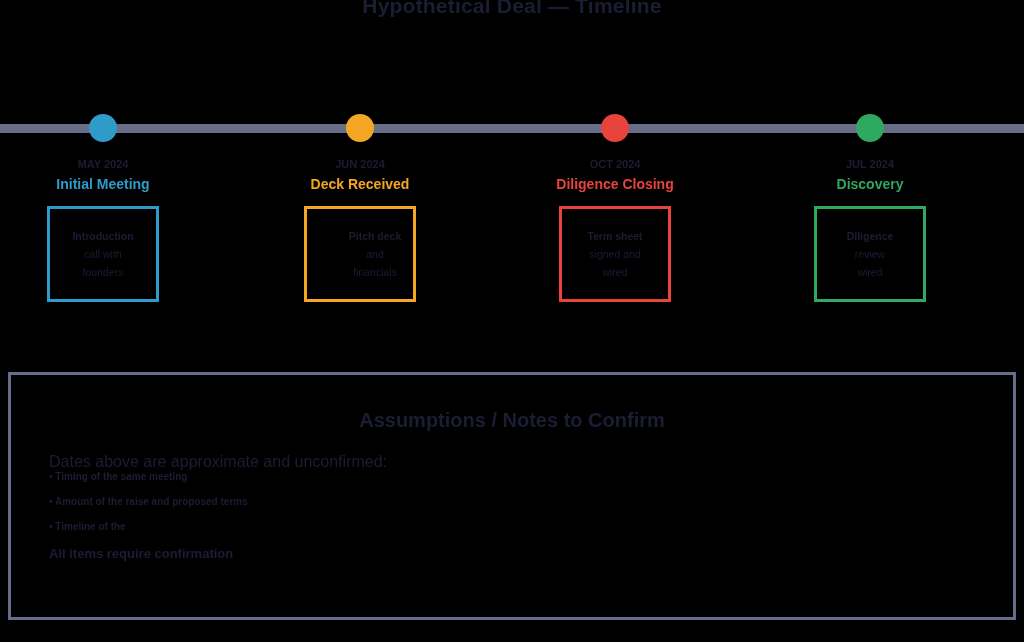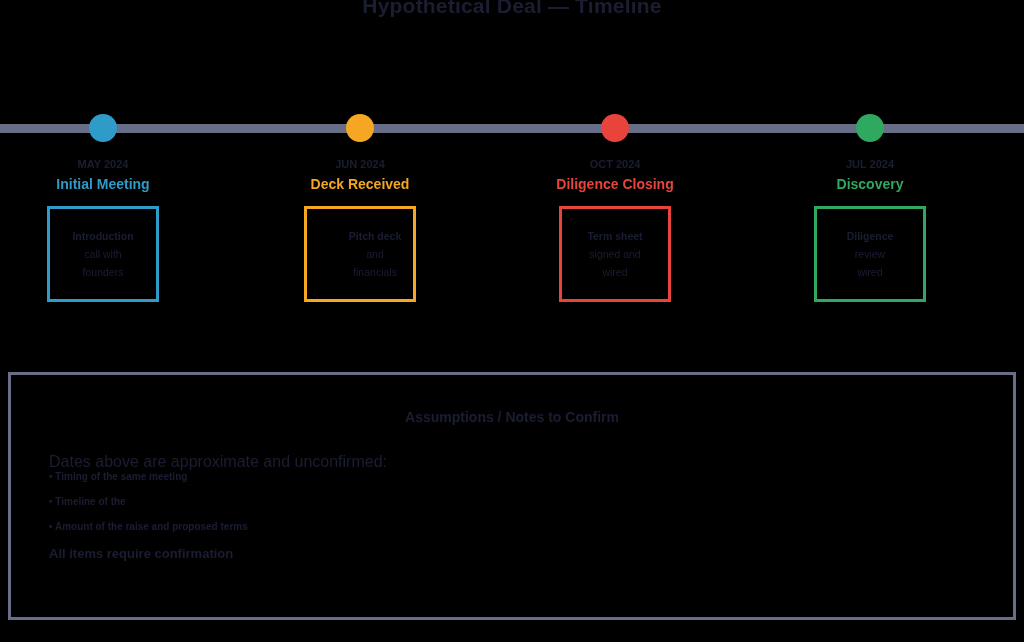--- a/index.html
+++ b/index.html
@@ -130,21 +130,21 @@
     border: 3px solid #686e87;
     box-sizing: border-box;
     background: #000000;
   }
   .panel-title {
     position: absolute;
     left: 0;
     top: 34px;
     width: 100%;
     text-align: center;
-    font-size: 14px;
+    font-size: 20px;
     font-weight: bold;
     color: #1b1d33;
     white-space: nowrap;
   }
   .panel-body {
     position: absolute;
     left: 38px;
     top: 78px;
     width: 920px;
   }
@@ -225,23 +225,23 @@
   <div class="panel">
     <div class="panel-title">Assumptions / Notes to Confirm</div>
     <div class="panel-body">
       <div class="panel-lead">Dates above are approximate and unconfirmed:</div>
       <div class="panel-bullet">
         <span>•</span>
         <span>Timing of the same meeting</span>
       </div>
       <div class="panel-bullet">
         <span>•</span>
-        <span>Timeline of the</span>
+        <span>Amount of the raise and proposed terms</span>
       </div>
       <div class="panel-bullet">
         <span>•</span>
-        <span>Amount of the raise and proposed terms</span>
+        <span>Timeline of the</span>
       </div>
       <div class="panel-foot">All items require confirmation</div>
     </div>
   </div>
 
 </div>
 
 </body></html>

